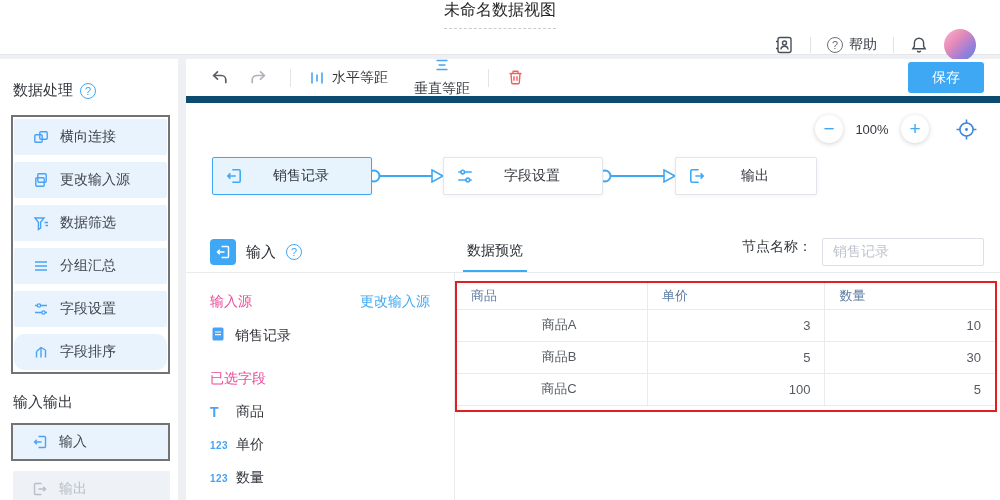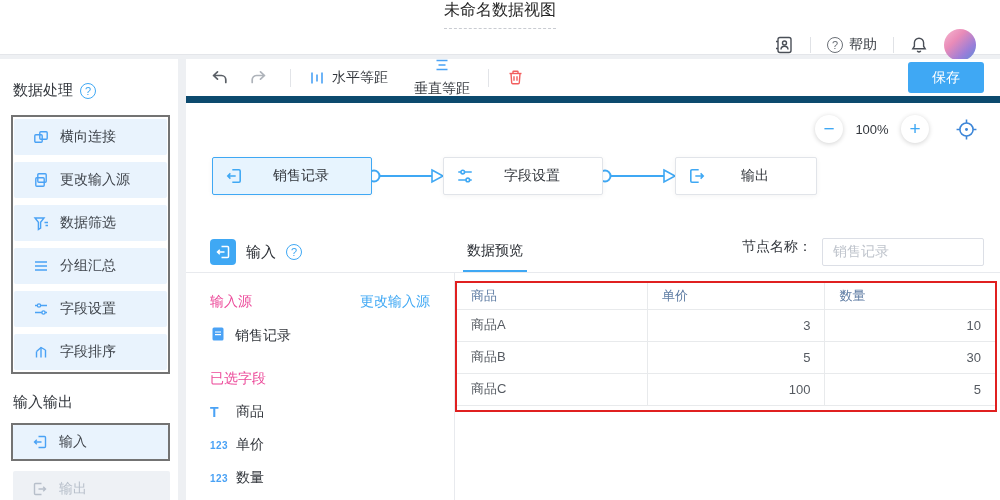--- a/index.html
+++ b/index.html
@@ -21,21 +21,21 @@
   .avatar { width:32px; height:32px; border-radius:50%;
             background:linear-gradient(135deg,#f6b8d0 0%,#e98bb8 35%,#9b7ed8 70%,#5a8bd8 100%); }
 
   
   .sidebar { position:absolute; left:0; top:59px; bottom:0; width:178px; background:#fff; padding-top:22px; overflow:hidden; }
   .side-title { display:flex; align-items:center; gap:7px; font-size:15px; color:#33373d; margin:0 0 15px 13px; }
   .redbox { border:2px solid #737373; margin-left:11px; margin-right:8px; }
   .redbox.group { padding:2px 1px; }
   .side-item { height:36px; background:#e9f3fd; border-radius:2px; display:flex; align-items:center;
                gap:11px; padding-left:19px; font-size:14px; color:#3f444b; cursor:pointer; margin-bottom:7px; }
-  .redbox.group .side-item:last-child { margin-bottom:0; }
+  .redbox.group .side-item:last-child { margin-bottom:0;border-radius:11px; }
   .redbox.single .side-item { margin-bottom:0; height:34px; }
   .side-item .s-ic { color:#4aa2f5; display:flex; }
   .side-title2 { font-size:15px; color:#33373d; margin:19px 0 11px 13px; }
   .side-item.disabled { background:#eef1f5; color:#b7bfca; margin:10px 8px 0 13px; cursor:default; }
   .side-item.disabled .s-ic { color:#b7bfca; }
 
   
   .main { position:absolute; left:186px; top:59px; right:0; bottom:0; background:#fff; display:flex; flex-direction:column; }
 
   .toolbar { height:44px; border-bottom:7px solid #0c4a6e; display:flex; align-items:center; padding:0 16px 0 24px; flex:none; }
@@ -88,21 +88,21 @@
   .f-ic.t { font-size:14px; }
   .f-ic.num { font-size:10px; letter-spacing:.5px; }
 
   .pb-right { flex:1; min-width:0; }
   .table-box { border:2px solid #e02020; margin:8px 3px 0 0; padding-bottom:4px; }
   table { width:100%; border-collapse:collapse; table-layout:fixed; }
   th, td { border-bottom:1px solid #e8eaec; border-right:1px solid #e8eaec; font-weight:normal; }
   th:last-child, td:last-child { border-right:none; }
   th { height:26px; text-align:left; padding-left:14px; font-size:13px; color:#5e7ca3; }
   td { height:32px; font-size:13px; color:#555a61; }
-  td.name { padding-left:14px; }
+  td.name { padding-left:14px;text-align:center; }
   td.num { text-align:right; padding-right:14px; }
 </style>
 </head>
 <body>
 
 <div class="app">
 
   <header class="topbar">
     <span class="title">未命名数据视图</span>
     <div class="topbar-right">

